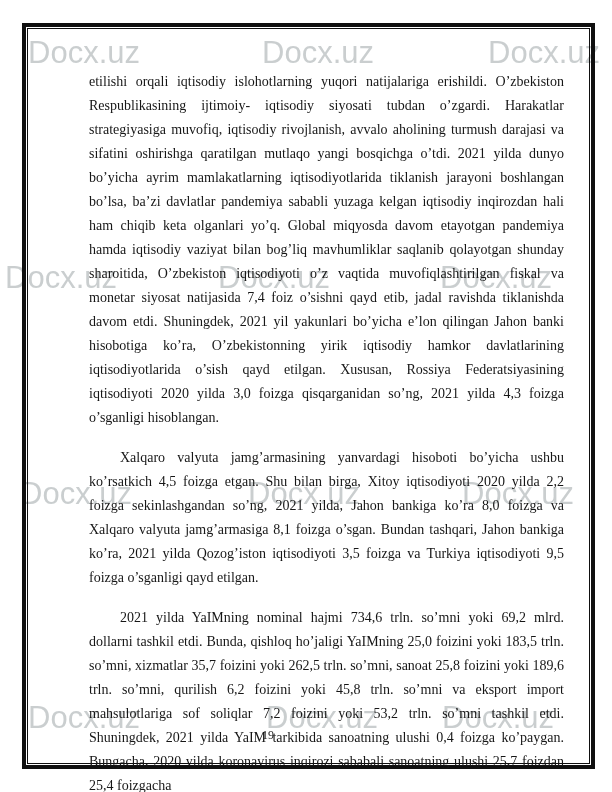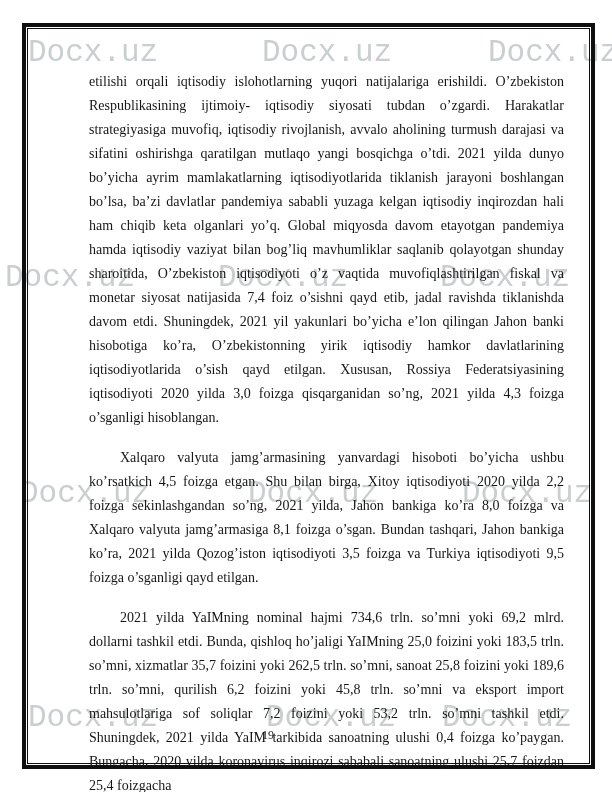--- a/index.html
+++ b/index.html
@@ -6,21 +6,21 @@
   body {
     width: 612px; height: 792px;
     background: #ffffff;
     position: relative;
     overflow: hidden;
     font-family: "Liberation Serif", serif;
   }
   
   .wm {
     position: absolute;
-    font-family: Liberation Mono, monospace;
+    font-family: Liberation Sans, sans-serif;
     font-size: 31px;
     color: #aab1b3;
     opacity: 0.62;
     z-index: 1;
     white-space: nowrap;
     user-select: none;
   }
   
   .frame-outer {
     position: absolute;

